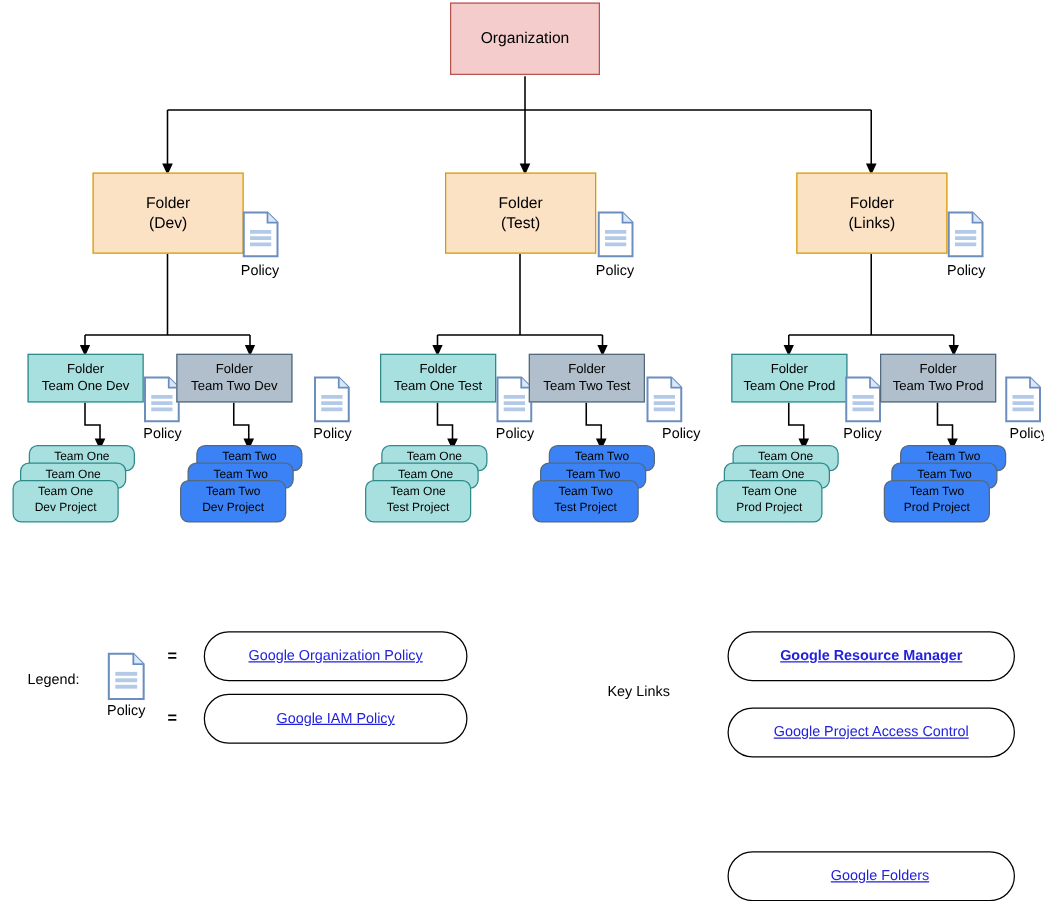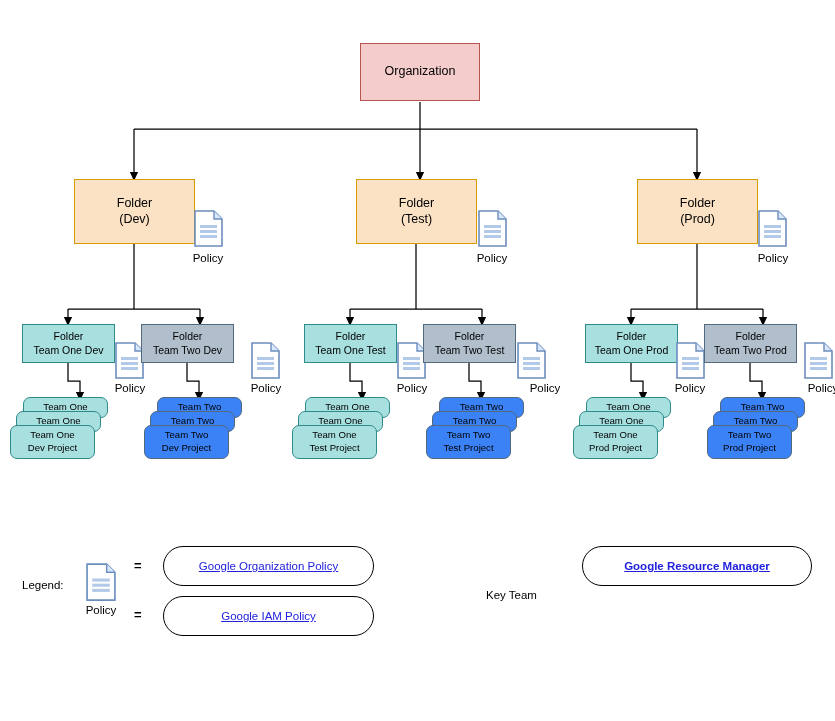--- a/index.html
+++ b/index.html
@@ -1,18 +1,18 @@
 <!DOCTYPE html>
 <html><head>
 <meta charset="utf-8">
 <style>
   html,body{margin:0;padding:0;background:#ffffff;}
   body{width:835px;height:721px;position:relative;overflow:hidden;
        font-family:"Liberation Sans","DejaVu Sans",sans-serif;color:#000;}
-  #canvas{position:absolute;left:0;top:0;width:835px;height:627px;margin-top:41px;}
+  #canvas{position:absolute;left:0;top:0;width:835px;height:627px;}
   .node{position:absolute;box-sizing:border-box;display:flex;flex-direction:column;
         align-items:center;justify-content:center;text-align:center;line-height:1.25;}
   .org{background:#f5cccc;border:1px solid #b85450;font-size:12.5px;}
   .envfolder{background:#fce2c4;border:1px solid #d79b00;font-size:12.5px;}
   .teamfolder{background:#a8dfdf;border:1px solid #2f8a8a;font-size:10.5px;}
   .teamfolder.two{background:#b0bfcb;border:1px solid #53697d;}
   .stackwrap{position:absolute;width:98px;height:62px;}
   .stackbox{position:absolute;box-sizing:border-box;width:85px;border-radius:7px;
             background:#a8dfdf;border:1px solid #2f8a8a;font-size:9.6px;
             display:flex;flex-direction:column;align-items:center;justify-content:center;
@@ -105,21 +105,21 @@
       <path d="M21,2 V10 H29" fill="#dae8fc" stroke="#6c8ebf" stroke-width="1.4"></path>
       <rect x="7" y="16" width="17" height="3" fill="#b3c9e8"></rect>
       <rect x="7" y="21" width="17" height="3" fill="#b3c9e8"></rect>
       <rect x="7" y="26" width="17" height="3" fill="#b3c9e8"></rect>
     </svg>
   </div>
   <div class="policy-label" style="left:462px;top:211px;width:60px;">Policy</div>
 
   <div class="node envfolder" style="left:637px;top:138px;width:121px;height:65px;">
     <span>Folder</span>
-    <span>(Prod)</span>
+    <span>(Links)</span>
   </div>
   <div class="policy-icon" style="left:757px;top:168px;">
     <svg viewBox="0 0 31 39" xmlns="http://www.w3.org/2000/svg">
       <path d="M2,2 H21 L29,10 V37 H2 Z" fill="#ffffff" stroke="#6c8ebf" stroke-width="1.6"></path>
       <path d="M21,2 V10 H29" fill="#dae8fc" stroke="#6c8ebf" stroke-width="1.4"></path>
       <rect x="7" y="16" width="17" height="3" fill="#b3c9e8"></rect>
       <rect x="7" y="21" width="17" height="3" fill="#b3c9e8"></rect>
       <rect x="7" y="26" width="17" height="3" fill="#b3c9e8"></rect>
     </svg>
   </div>
@@ -309,22 +309,25 @@
   <div class="eq" style="left:134px;top:517px;">=</div>
   <div class="eq" style="left:134px;top:566px;">=</div>
 
   <div class="linkbox" style="left:163px;top:505px;width:211px;height:40px;">
     <a href="#">Google Organization Policy</a>
   </div>
   <div class="linkbox" style="left:163px;top:555px;width:211px;height:40px;">
     <a href="#">Google IAM Policy</a>
   </div>
 
-  <div class="plain" style="left:472px;top:548px;">Key Team</div>
+  <div class="plain" style="left:472px;top:548px;">Key Links</div>
 
   <div class="linkbox" style="left:582px;top:505px;width:230px;height:40px;font-weight:bold;">
     <a href="#">Google Resource Manager</a>
   </div>
+  <div class="linkbox" style="left:582px;top:566px;width:230px;height:40px;">
+    <a href="#">Google Project Access Control</a>
+  </div>
   <div class="linkbox" style="left:582px;top:681px;width:230px;height:40px;padding-left:14px;">
     <a href="#">Google Folders</a>
   </div>
 
 </div>
 
 </body></html>

